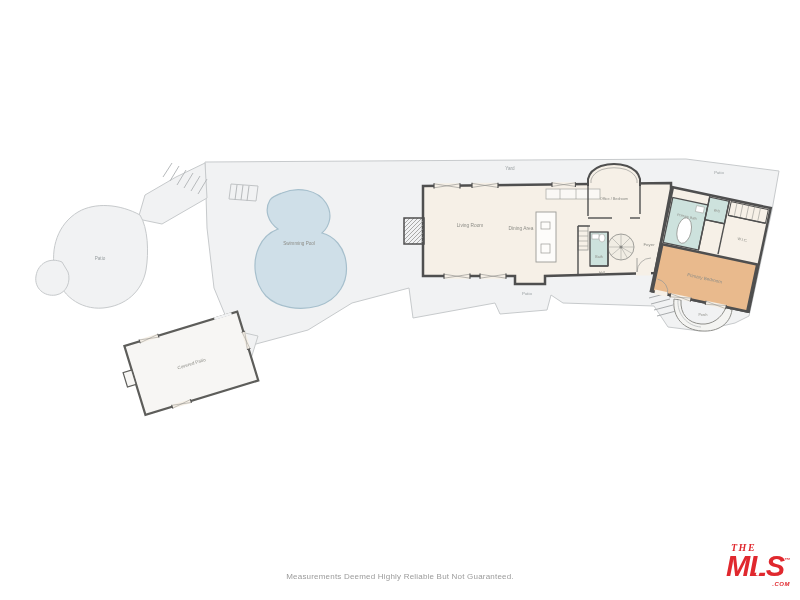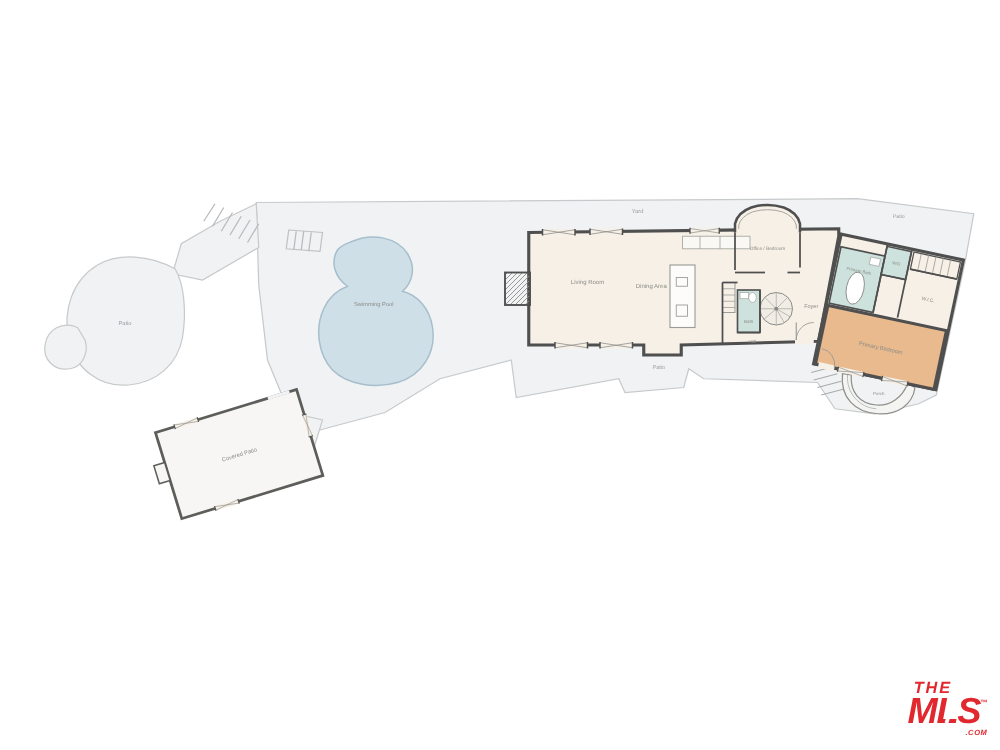--- a/index.html
+++ b/index.html
@@ -7,21 +7,21 @@
           font-family:"Liberation Sans", sans-serif;}
   svg{position:absolute;left:0;top:0;}
   .lbl{fill:#8d8d87;font-family:"Liberation Sans",sans-serif;}
   .yardlbl{fill:#9aa0a2;font-family:"Liberation Sans",sans-serif;}
   .wall{stroke:#4f4f4f;fill:none;}
   .thin{stroke:#9a9a96;fill:none;}
   #disclaimer{position:absolute;left:0;right:0;top:572px;text-align:center;
               font-size:8px;color:#9b9b9b;letter-spacing:.2px;}
   #logo{position:absolute;right:10px;top:543px;width:64px;color:#e0282e;
         font-style:italic;font-weight:bold;line-height:1;}
-  .logo-the{font-size:13px;letter-spacing:1.5px;margin-left:5px;}
+  .logo-the{font-size:10px;letter-spacing:1.5px;margin-left:5px;font-family:Liberation Serif, serif;}
   .logo-mls{position:relative;font-size:29px;letter-spacing:-1px;margin-top:-1px;}
   .logo-mls .bar{position:absolute;left:33px;top:2px;width:3px;height:22px;
                  background:#ffffff;transform:rotate(18deg);}
   .logo-tm{font-size:6px;vertical-align:14px;font-style:normal;}
   .logo-com{font-size:6px;text-align:right;margin-top:0px;letter-spacing:.5px;}
 </style>
 </head>
 <body>
 
 <div id="canvas">
@@ -214,20 +214,21 @@
     <text x="751" y="226" class="lbl" font-size="3.8" text-anchor="middle">W.I.C.</text>
     <text x="722" y="272" class="lbl" font-size="4.6" text-anchor="middle">Primary Bedroom</text>
   </g>
 
   <text x="510" y="170" class="yardlbl" font-size="4.6" text-anchor="middle">Yard</text>
   <text x="719" y="174" class="yardlbl" font-size="4.2" text-anchor="middle">Patio</text>
   <text x="527" y="295" class="yardlbl" font-size="4.4" text-anchor="middle">Patio</text>
   <text x="100" y="260" class="yardlbl" font-size="4.6" text-anchor="middle">Patio</text>
 </svg>
 
+<div id="disclaimer">Measurements Deemed Highly Reliable But Not Guaranteed.</div>
 
 <div id="logo">
   <div class="logo-the">THE</div>
   <div class="logo-mls">
     <span>MLS</span><span class="logo-tm">™</span>
     <span class="bar"></span>
   </div>
   <div class="logo-com">.COM</div>
 </div>
 

